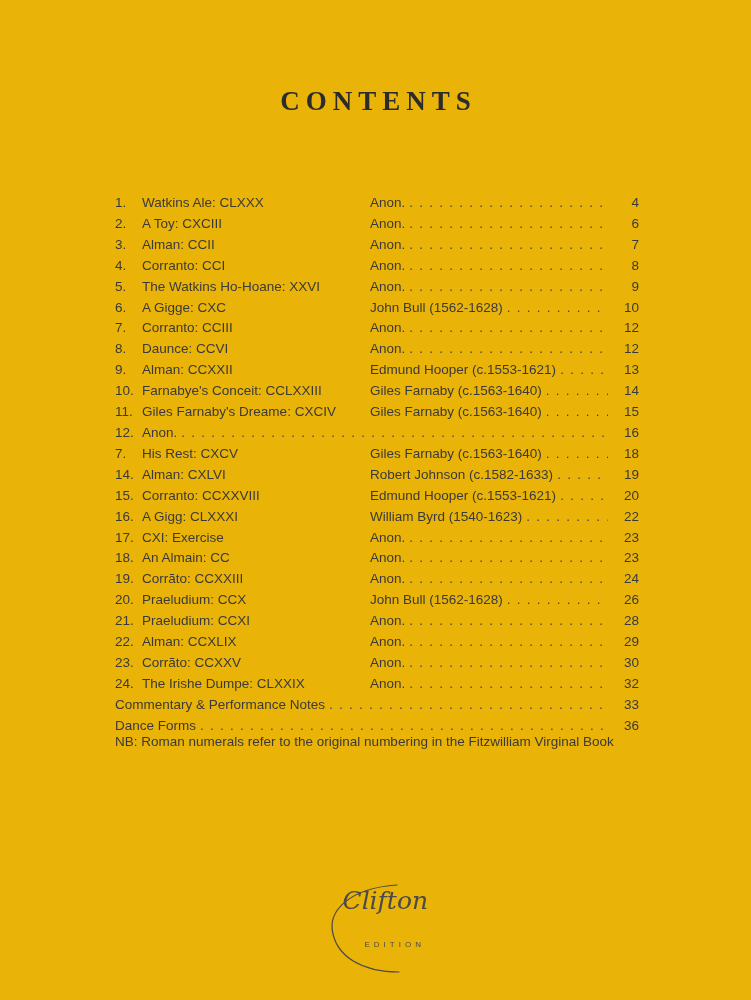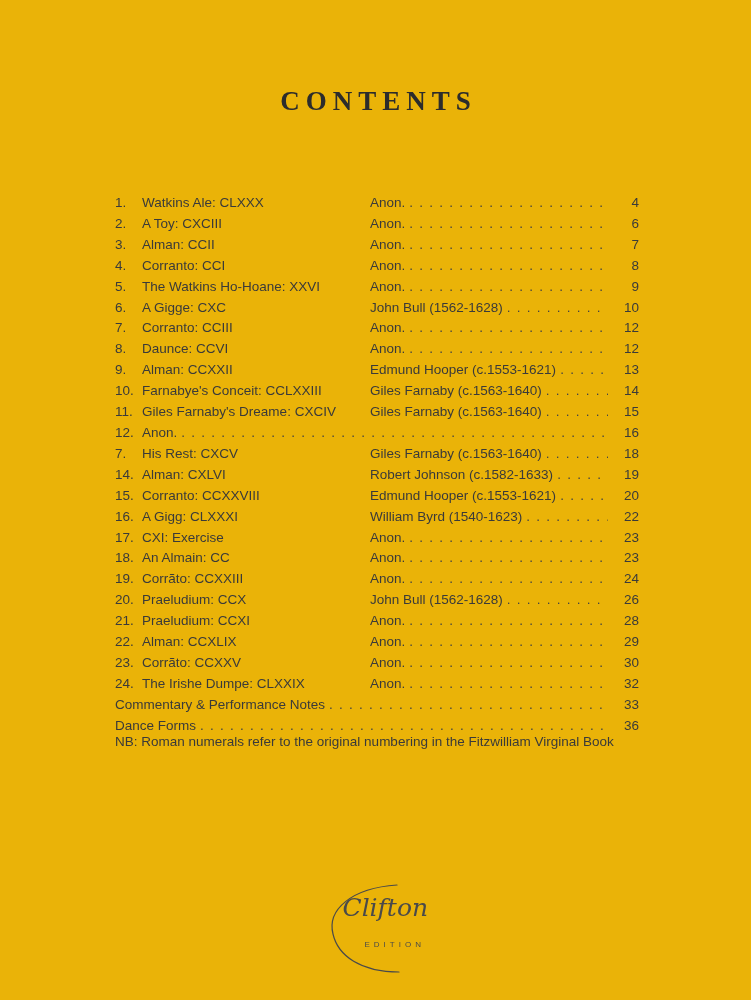--- a/index.html
+++ b/index.html
@@ -90,21 +90,21 @@
     width: 150px;
     height: 94px;
   }
   .logo svg {
     position: absolute;
     top: 0;
     left: 10px;
   }
   .logo-name {
     position: absolute;
-    top: 11px;
+    top: 4px;
     left: 42px;
     font-family: "DejaVu Serif", serif;
     font-style: italic;
     font-size: 25px;
     color: #4a4a4a;
   }
   .logo-sub {
     position: absolute;
     top: 58px;
     left: 64px;

